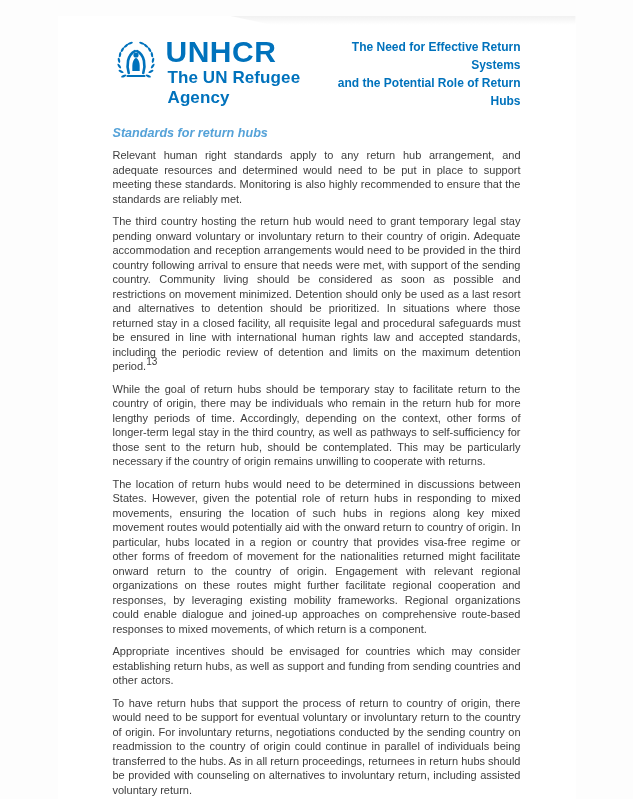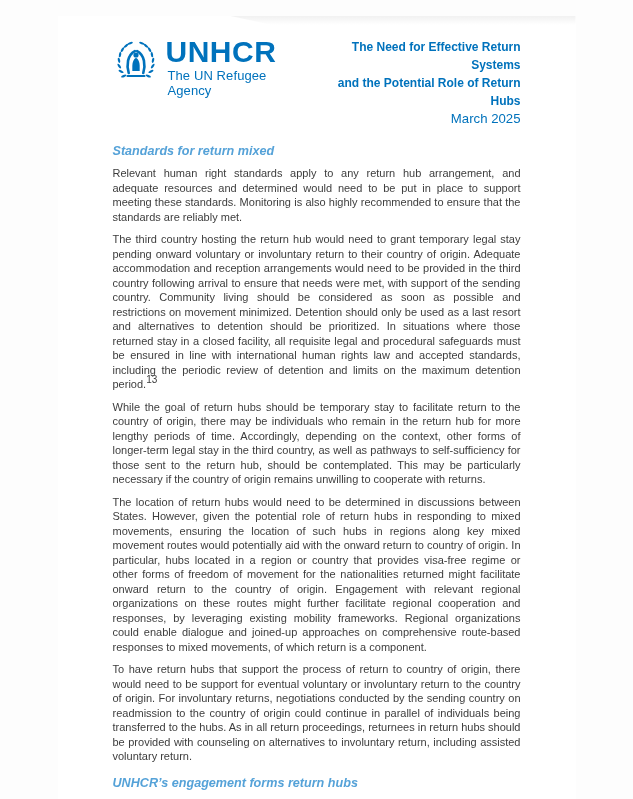--- a/index.html
+++ b/index.html
@@ -45,22 +45,22 @@
   .logo .emblem { display: block; margin-top: 1px; }
   .logo-text { display: flex; flex-direction: column; }
   .logo-wordmark {
     font-size: 30px;
     font-weight: bold;
     letter-spacing: 0.5px;
     line-height: 1.05;
     color: var(--brand-blue);
   }
   .logo-tagline {
-    font-size: 13px;
-    font-weight: normal;
+    font-size: 17px;
+    font-weight: bold;
     letter-spacing: 0.1px;
     margin-top: 0px;
     margin-left: 2px;
     color: var(--brand-blue);
   }
   .title-block {
     text-align: right;
     padding-top: 2px;
   }
   .doc-title {
@@ -140,31 +140,31 @@
           </svg>
         </span>
         <div class="logo-text">
           <div class="logo-wordmark">UNHCR</div>
           <div class="logo-tagline">The UN Refugee Agency</div>
         </div>
       </div>
       <div class="title-block">
         <div class="doc-title">The Need for Effective Return Systems</div>
         <div class="doc-title">and the Potential Role of Return Hubs</div>
-        <div class="doc-date">March 2025</div>
       </div>
     </header>
 
     <main>
 
-      <h2 class="section-heading">Standards for return mixed</h2>
+      <h2 class="section-heading">Standards for return hubs</h2>
       <p class="body-paragraph">Relevant human right standards apply to any return hub arrangement, and adequate resources and determined would need to be put in place to support meeting these standards. Monitoring is also highly recommended to ensure that the standards are reliably met.</p>
       <p class="body-paragraph"><span>The third country hosting the return hub would need to grant temporary legal stay pending onward voluntary or involuntary return to their country of origin. Adequate accommodation and reception arrangements would need to be provided in the third country following arrival to ensure that needs were met, with support of the sending country. Community living should be considered as soon as possible and restrictions on movement minimized. Detention should only be used as a last resort and alternatives to detention should be prioritized. In situations where those returned stay in a closed facility, all requisite legal and procedural safeguards must be ensured in line with international human rights law and accepted standards, including the periodic review of detention and limits on the maximum detention period.</span><sup>13</sup></p>
       <p class="body-paragraph">While the goal of return hubs should be temporary stay to facilitate return to the country of origin, there may be individuals who remain in the return hub for more lengthy periods of time. Accordingly, depending on the context, other forms of longer-term legal stay in the third country, as well as pathways to self-sufficiency for those sent to the return hub, should be contemplated.  This may be particularly necessary if the country of origin remains unwilling to cooperate with returns.</p>
 
       <p class="body-paragraph">The location of return hubs would need to be determined in discussions between States.  However, given the potential role of return hubs in responding to mixed movements, ensuring the location of such hubs in regions along key mixed movement routes would potentially aid with the onward return to country of origin. In particular, hubs located in a region or country that provides visa-free regime or other forms of freedom of movement for the nationalities returned might facilitate onward return to the country of origin. Engagement with relevant regional organizations on these routes might further facilitate regional cooperation and responses, by leveraging existing mobility frameworks. Regional organizations could enable dialogue and joined-up approaches on comprehensive route-based responses to mixed movements, of which return is a component.</p>
+      <p class="body-paragraph">Appropriate incentives should be envisaged for countries which may consider establishing return hubs, as well as support and funding from sending countries and other actors.</p>
       <p class="body-paragraph">To have return hubs that support the process of return to country of origin, there would need to be support for eventual voluntary or involuntary return to the country of origin. For involuntary returns, negotiations conducted by the sending country on readmission to the country of origin could continue in parallel of individuals being transferred to the hubs. As in all return proceedings, returnees in return hubs should be provided with counseling on alternatives to involuntary return, including assisted voluntary return.</p>
 
       <h2 class="section-heading">UNHCR’s engagement forms return hubs</h2>
 
     </main>
   </div>
 </div>
 
 </body></html>

